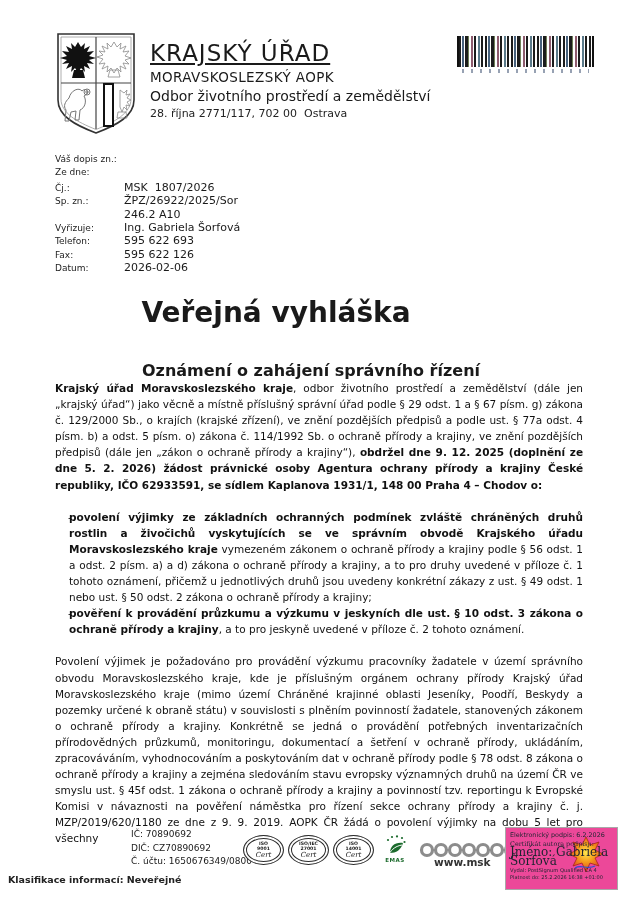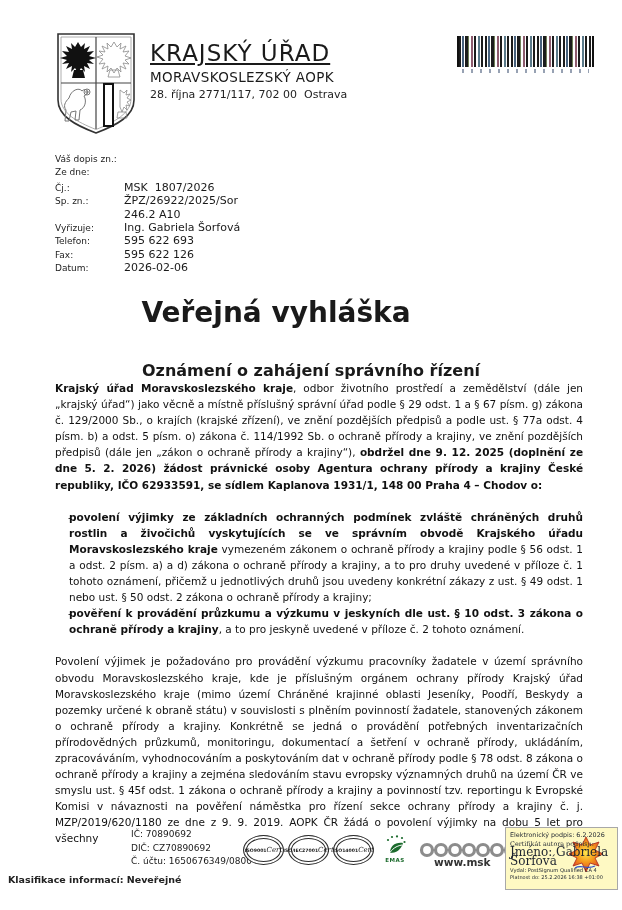--- a/index.html
+++ b/index.html
@@ -44,30 +44,30 @@
   .bullet-marker { width:14px; flex:none; padding-left:13px; }
   .bullet-body { flex:1; text-align:justify; }
   .para2 { margin-top:16px; }
   
   .foot-contact { position:absolute; left:55px; top:828px; font-size:9px; line-height:13.5px; }
   .foot-contact2 { position:absolute; left:131px; top:828px; font-size:9px; line-height:13.5px; }
   .classification { position:absolute; left:8px; top:874px; font-size:9.5px; font-weight:bold; color:#222; }
   .seals { position:absolute; left:243px; top:833px; display:flex; gap:4px; align-items:center; }
   .seal { width:41px; height:30px; border:1.4px solid #2b2b2b; border-radius:50%;
     box-shadow: inset 0 0 0 2px #fff, inset 0 0 0 3px #2b2b2b;
-    display:flex; flex-direction:row; align-items:center; justify-content:center;text-align:center; }
+    display:flex; flex-direction:column; align-items:center; justify-content:center;text-align:center; }
   .seal-l1 { font-size:4.6px; font-weight:bold; line-height:5px; }
   .seal-l2 { font-size:4.6px; font-weight:bold; line-height:5px; }
   .seal-cert { font-size:7px; font-style:italic; font-family:"DejaVu Serif", serif; line-height:8px; }
   .emas { width:26px; height:34px; display:flex; flex-direction:column; align-items:center; margin-left:4px; }
   .emas-label { font-size:5.5px; font-weight:bold; color:#1c6b2d; letter-spacing:.5px; }
   .chain { position:absolute; left:419px; top:842px; }
   .website { position:absolute; left:434px; top:856px; font-size:10.5px; font-weight:bold; color:#333; }
   .stamp { position:absolute; left:505px; top:827px; width:113px; height:63px;
-    background:#fef9c3; border:1px solid #a8a8a8; padding:3px 4px; overflow:hidden; }
+    background:#ec4899; border:1px solid #a8a8a8; padding:3px 4px; overflow:hidden; }
   .stamp-line { position:relative; z-index:2; color:#1d2430; }
   .s1 { font-size:6.4px; line-height:8.6px; }
   .s2 { font-size:6.4px; line-height:8.6px; font-family:"DejaVu Serif", serif; }
   .s3 { font-size:12px; line-height:9px; font-family:"DejaVu Serif", serif; }
   .s4 { font-size:5.2px; line-height:8px; }
   .s5 { font-size:5.0px; line-height:7.5px; }
   .stamp-star { position:absolute; right:14px; top:8px; width:34px; height:38px; z-index:1; }
 </style>
 </head>
 <body>
@@ -99,20 +99,21 @@
     <rect x="50" y="52" width="9" height="42" fill="#fff" stroke="#111" stroke-width="2"></rect>
     <g fill="none" stroke="#8a8a8a" stroke-width="0.8">
       <path d="M66,58 l4,3 3,-3 -1,5 4,-1 -3,4 4,2 -4,2 3,4 -4,-1 1,5 -3,-3 -2,5 -2,-5 z"></path>
       <path d="M64,80 l8,0 1,6 -10,0 z"></path>
     </g>
   </svg>
 
   <div class="hdr-text">
     <div class="hdr-org">KRAJSKÝ ÚŘAD</div>
     <div class="hdr-region">MORAVSKOSLEZSKÝ AOPK</div>
+    <div class="hdr-dept">Odbor životního prostředí a zemědělství</div>
     <div class="hdr-addr">28. října 2771/117, 702 00  Ostrava</div>
   </div>
 
   <div class="barcode"></div>
   <div class="barcode-digits"></div>
 
   <div class="refblock">
     <div class="ref-row">
         <span class="ref-label">Váš dopis zn.:</span>
         <span class="ref-value"></span>

